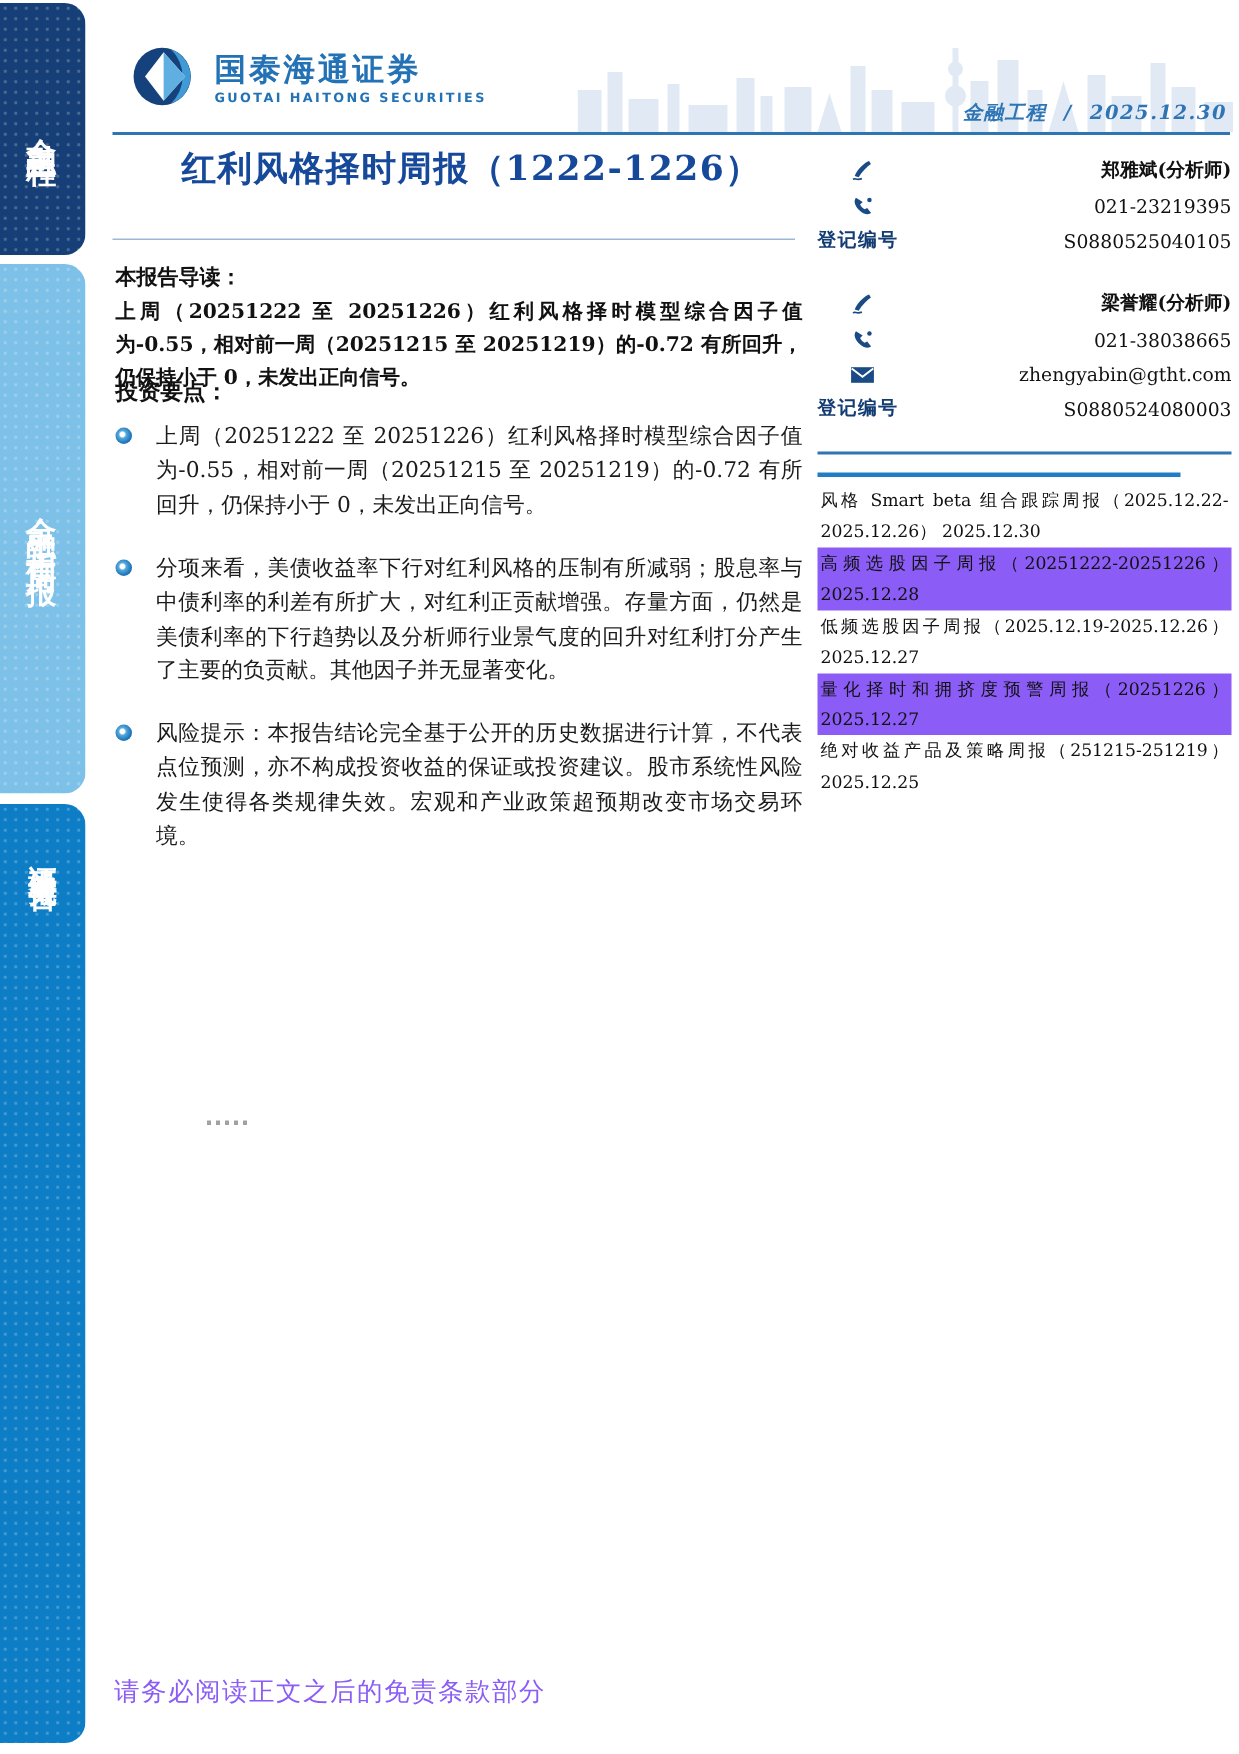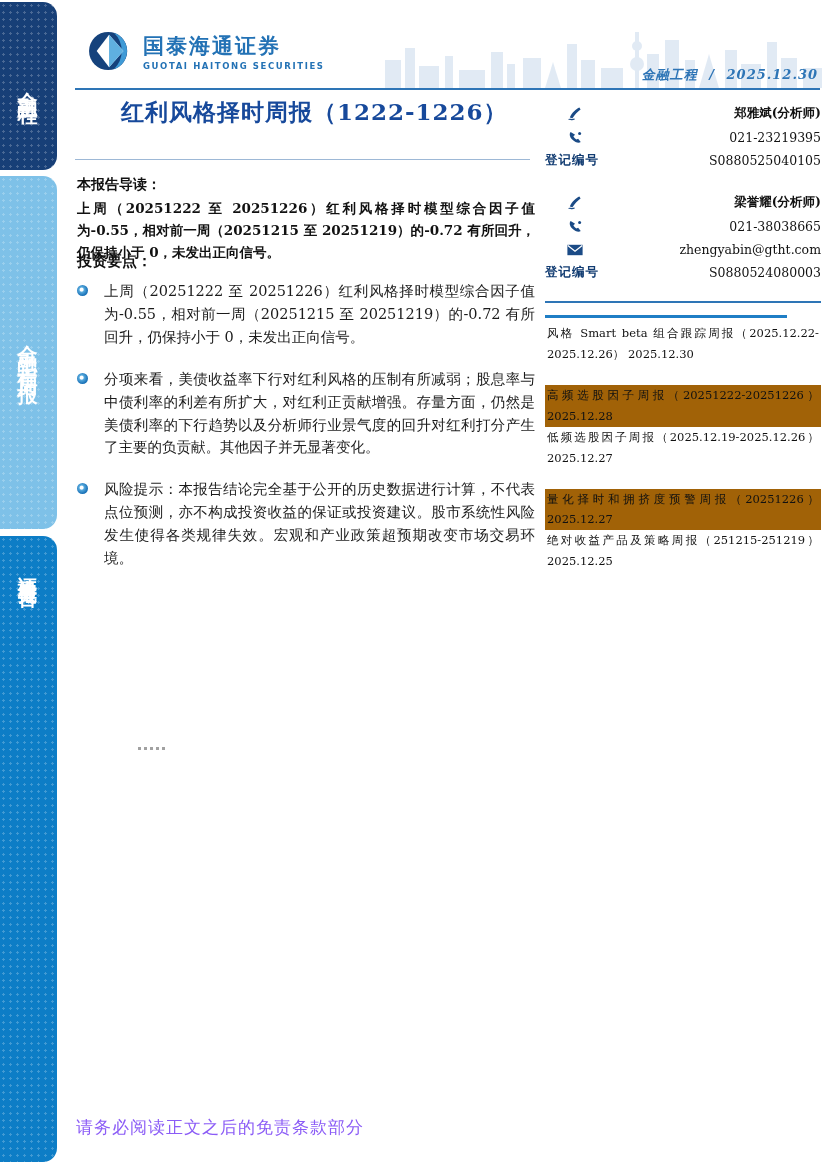--- a/index.html
+++ b/index.html
@@ -51,21 +51,21 @@
   .crow:first-child { height:26px; }
   .cicon { width:60px; display:flex; justify-content:center; color:#1b4b86; }
   .cicon svg { display:block; }
   .cval { font-size:12.5px; color:#111;text-align:right; }
   .cval.name { font-weight:bold; }
   .reg-label { font-size:12.5px; font-weight:bold; color:#123c72; letter-spacing:1px; }
   .col-divider { height:2px; background:#2e75b6; margin:10px 0 12px 0; }
   .rel-heading { font-size:16px; font-weight:bold; color:#111; letter-spacing:1px; }
   .rel-underline { height:3px; background:#1f7ec5; width:242px; margin-top:4px; margin-bottom:5px; }
   .rel-item { font-size:11.5px; color:#111; line-height:1.82; text-align:justify; padding:0 2px; }
-  .rel-item.alt { background:#a16207;margin-top:20px; }
+  .rel-item.alt { background:#8b5cf6; }
 
   
   .smudge { position:absolute; left:138px; top:747px; width:30px; height:3px; opacity:0.55;
             background:repeating-linear-gradient(90deg,#555 0 3px,transparent 3px 6px); }
   .page-footer { position:absolute; left:76px; top:1116px; font-size:17px; color:#8b5cf6; letter-spacing:1px; }
 </style>
 </head>
 <body>
 
 <div class="page">

